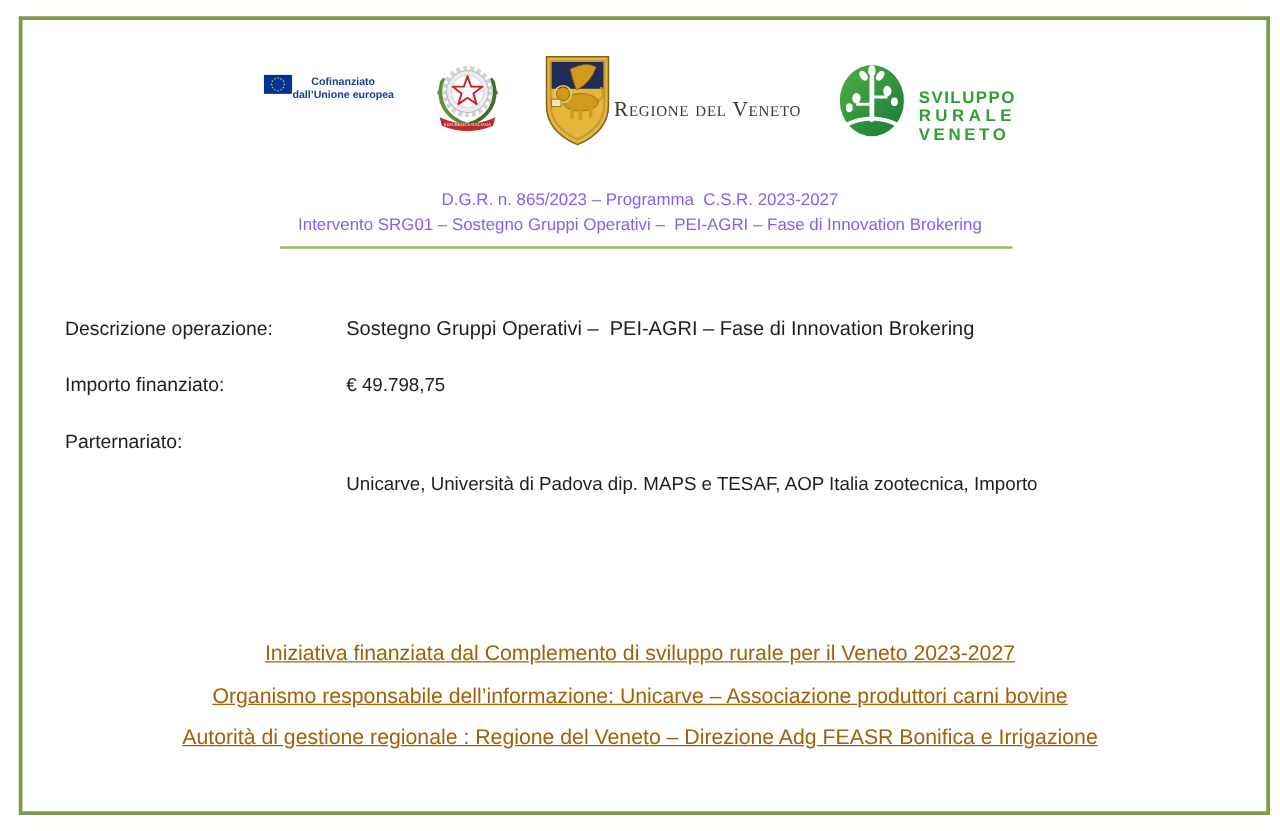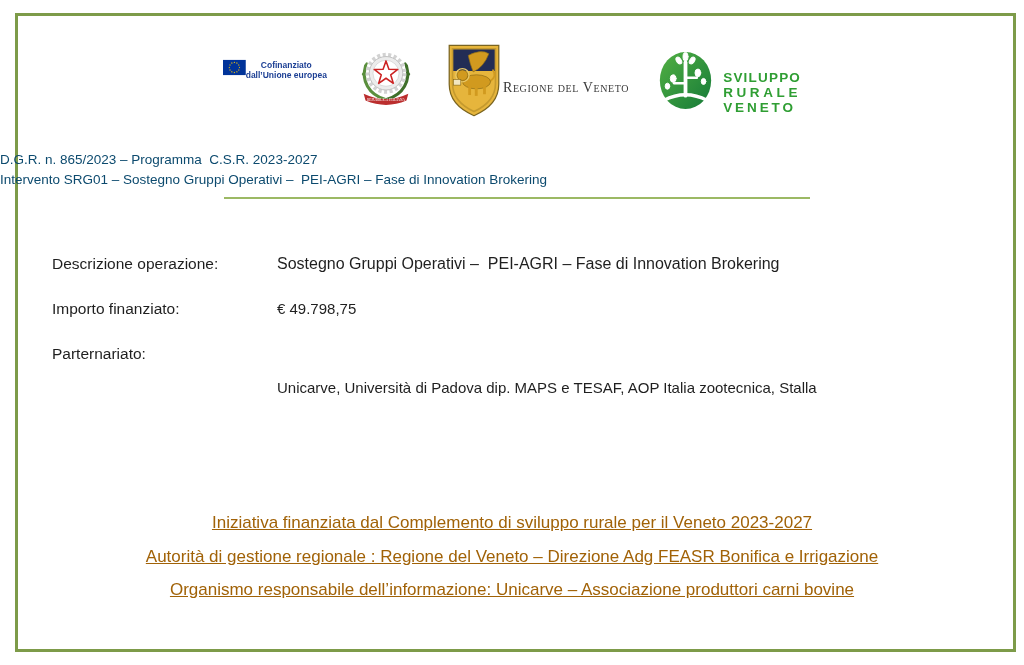--- a/index.html
+++ b/index.html
@@ -38,21 +38,21 @@
     font-weight: bold;
     color: #1c3f94;
     line-height: 10px;
     text-align: center;
     white-space: nowrap;
   }
   .veneto-caption {
     margin-top: 13px;
     font-family: "Liberation Serif", serif;
     font-variant: small-caps;
-    font-size: 14px;
+    font-size: 17px;
     letter-spacing: 0.6px;
     color: #3a3a3a;
     white-space: nowrap;
   }
   .srv {
     display: flex;
     flex-direction: row;
     align-items: center;
     gap: 9px;
     margin-top: 1px;
@@ -65,23 +65,24 @@
     margin-top: 24px;
   }
   .srv-l1 { letter-spacing: 1.2px; }
   .srv-l2 { letter-spacing: 3.6px; }
   .srv-l3 { letter-spacing: 2.9px; }
 
   
   .header-text {
     position: absolute;
     top: 150px; left: 0; right: 0;
+    text-align: center;
     font-size: 13.5px;
     line-height: 20px;
-    color: #0c4a6e;
+    color: #8b5cf6;
   }
   .header-line { white-space: pre-wrap; }
   .underline {
     position: absolute;
     top: 197px; left: 224px;
     width: 586px; height: 2px;
     background: #9cb964;
   }
 
   
@@ -231,23 +232,23 @@
       <div class="detail-label">Descrizione operazione:</div>
       <div class="detail-value small">Sostegno Gruppi Operativi –  PEI-AGRI – Fase di Innovation Brokering</div>
     </div>
     <div class="detail-row">
       <div class="detail-label">Importo finanziato:</div>
       <div class="detail-value">€ 49.798,75</div>
     </div>
     <div class="detail-row">
       <div class="detail-label">Parternariato:</div>
       <div class="detail-value">
-        <div>Unicarve, Università di Padova dip. MAPS e TESAF, AOP Italia zootecnica, Stalla</div>
+        <div>Unicarve, Università di Padova dip. MAPS e TESAF, AOP Italia zootecnica, Importo</div>
       </div>
     </div>
   </div>
 
   <div class="footer">
     <div class="footer-line">Iniziativa finanziata dal Complemento di sviluppo rurale per il Veneto 2023-2027</div>
+    <div class="footer-line">Organismo responsabile dell’informazione: Unicarve – Associazione produttori carni bovine</div>
     <div class="footer-line">Autorità di gestione regionale : Regione del Veneto – Direzione Adg FEASR Bonifica e Irrigazione</div>
-    <div class="footer-line">Organismo responsabile dell’informazione: Unicarve – Associazione produttori carni bovine</div>
   </div>
 </div>
 
 </body></html>

